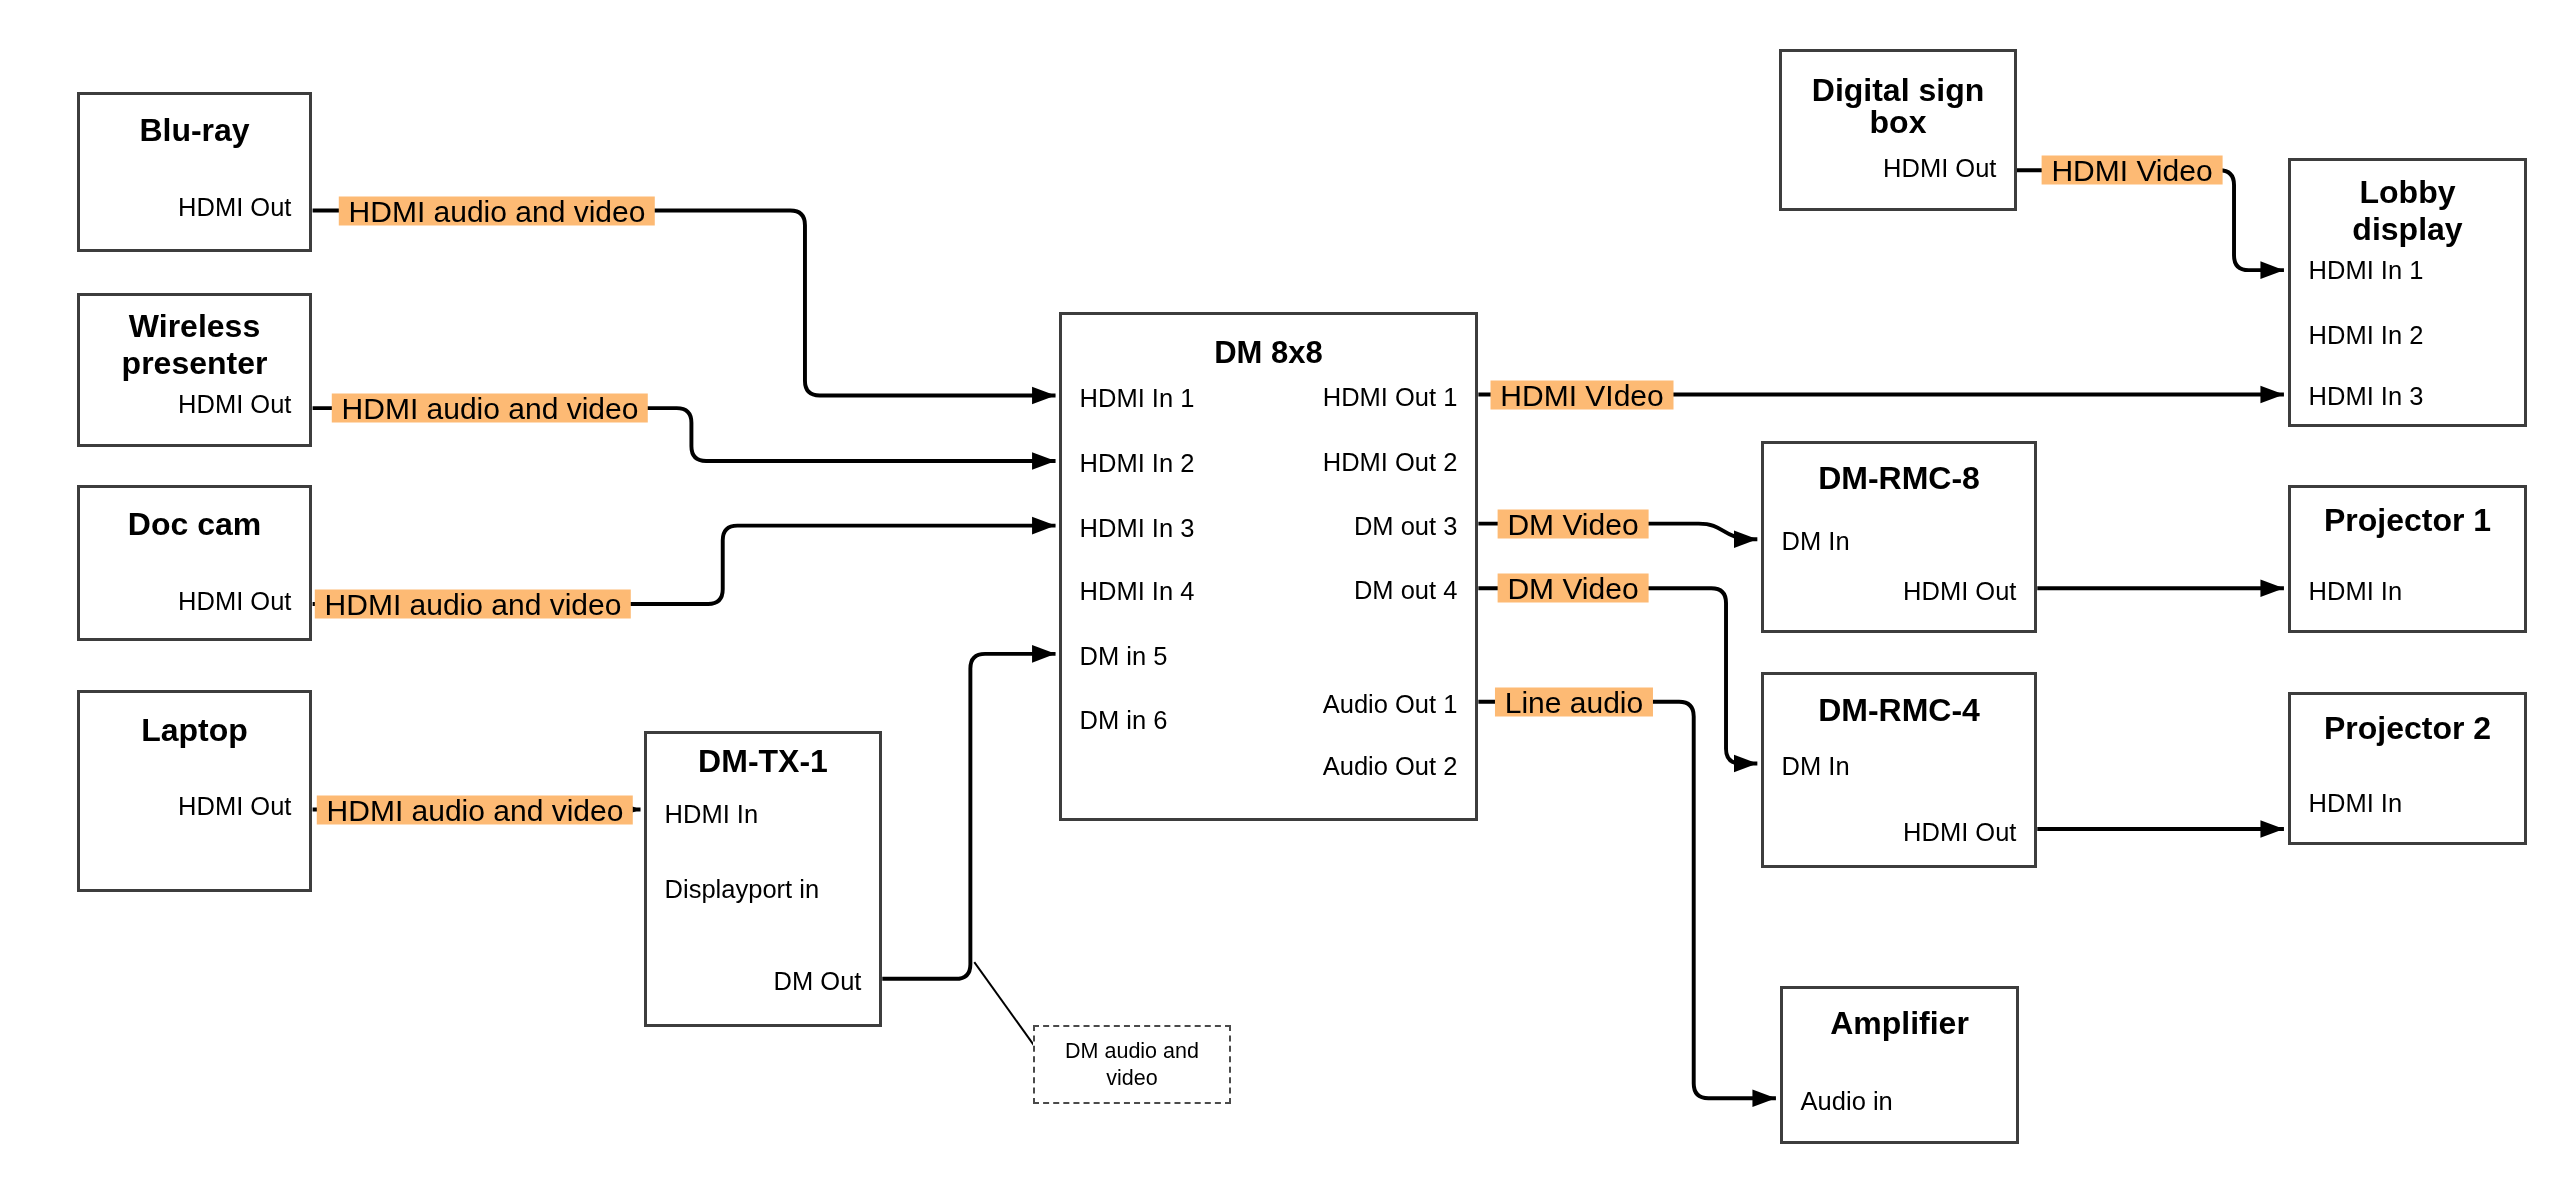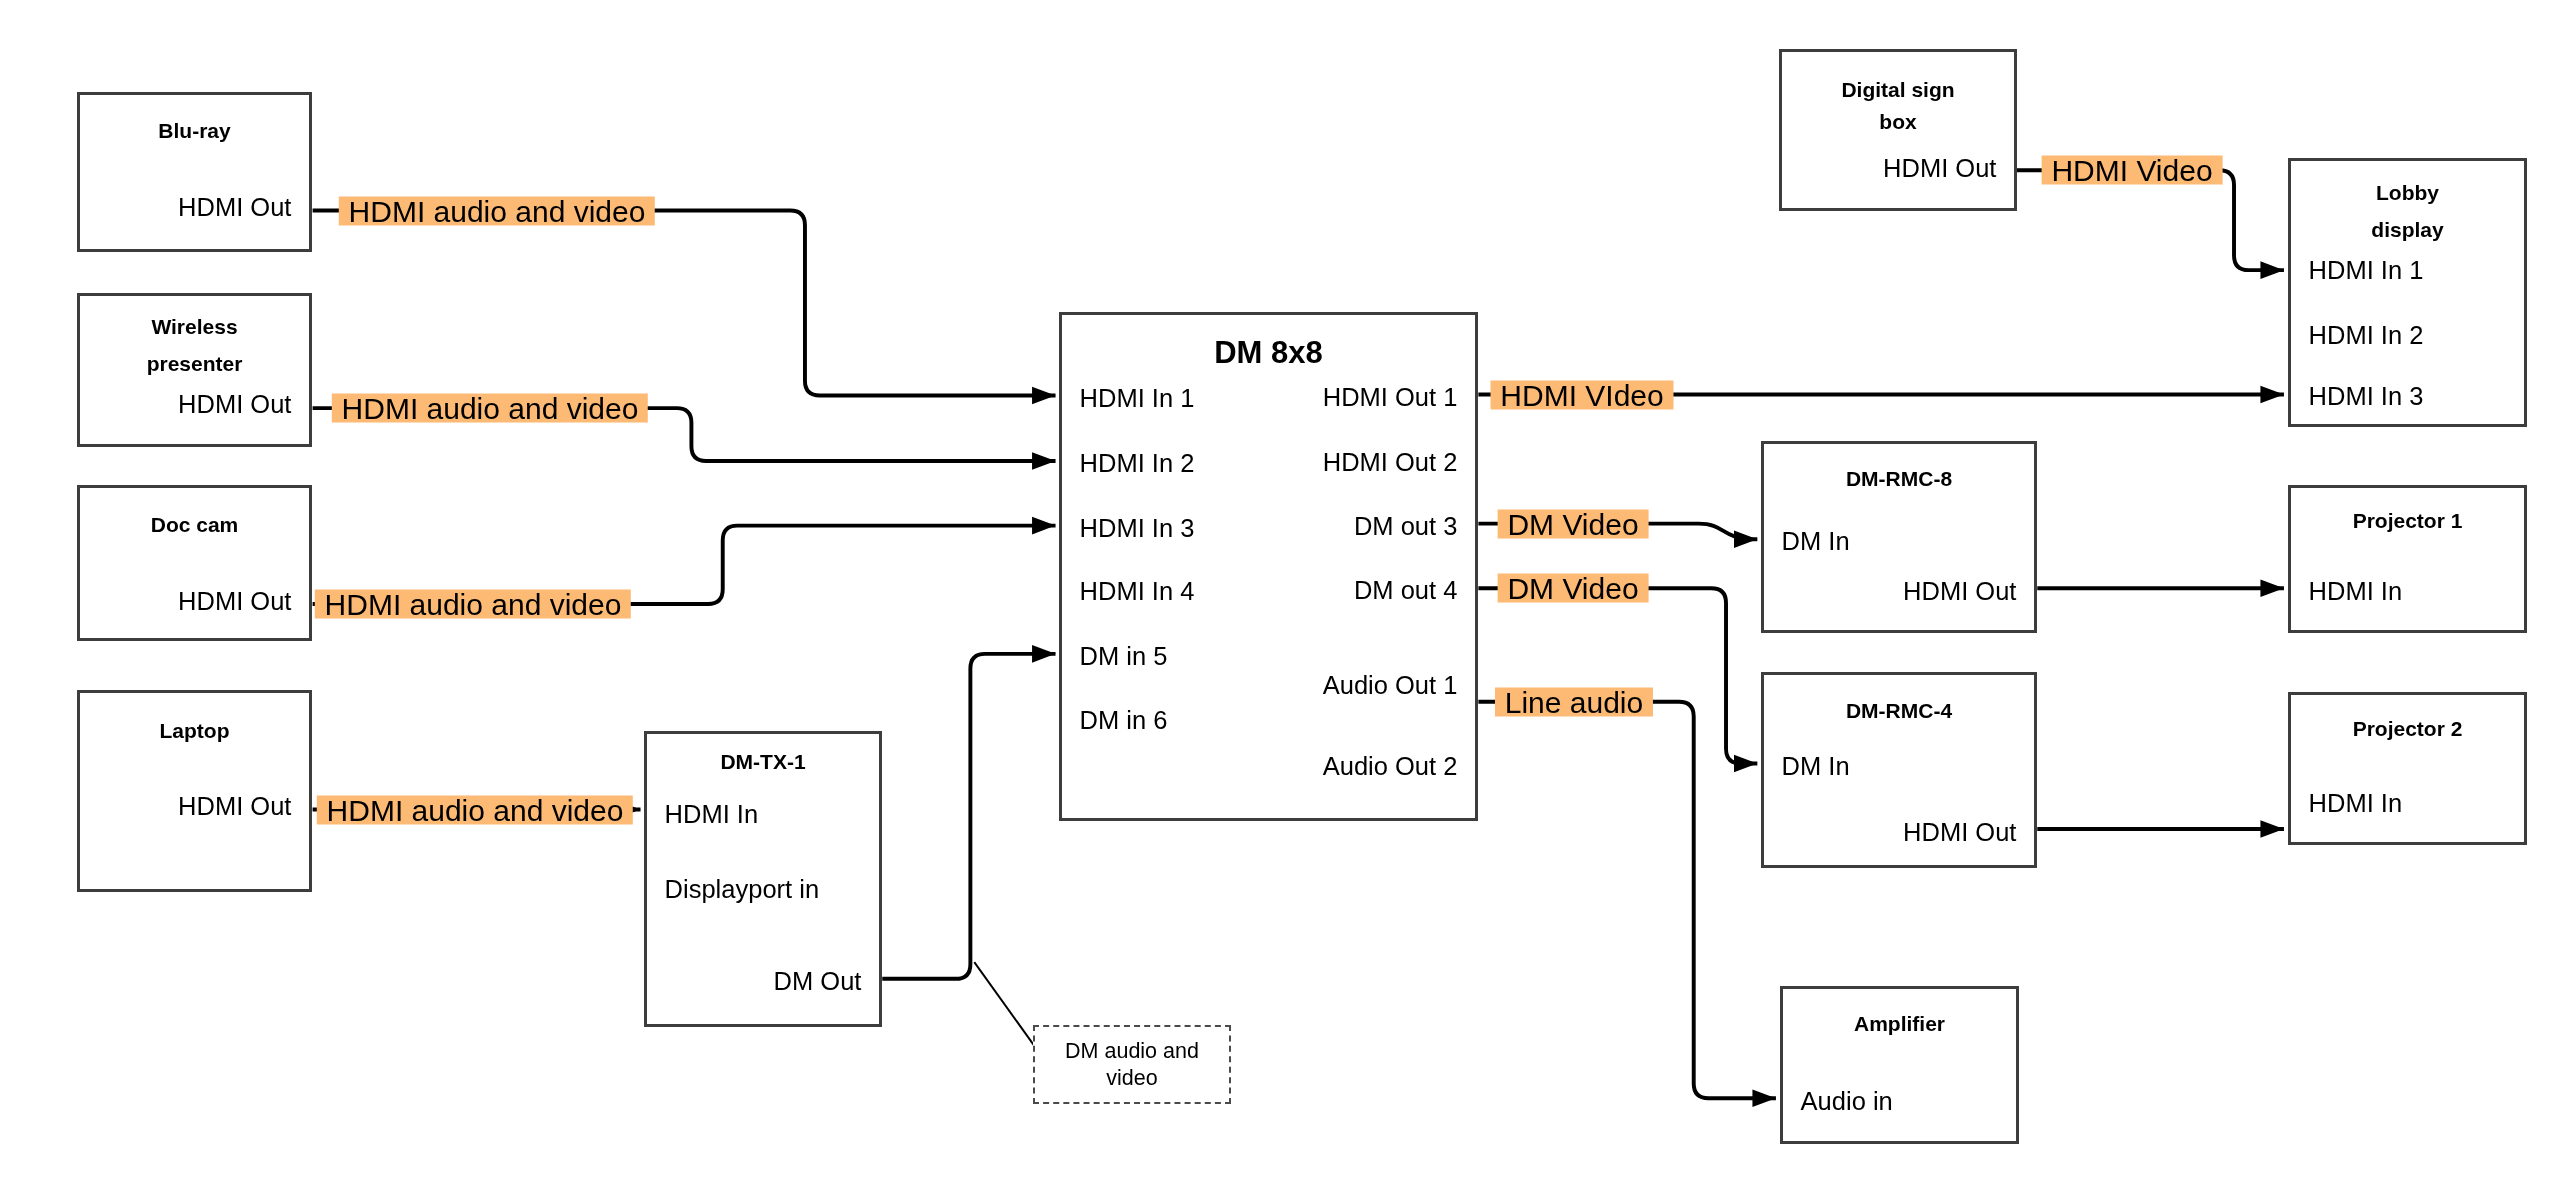--- a/index.html
+++ b/index.html
@@ -17,21 +17,21 @@
   .node{
     position:absolute;
     border:3.9px solid #3d3d3d;
     background:#fff;
     box-sizing:border-box;
   }
   .title{
     position:absolute;left:0;width:100%;
     text-align:center;
     font-weight:bold;
-    font-size:21px;line-height:37px;
+    font-size:32px;line-height:37px;
     white-space:pre-line;
   }
   .port{
     position:absolute;
     font-size:25.5px;line-height:31px;
     white-space:nowrap;
   }
   .port.left{left:17.6px;}
   .port.right{right:17.6px;text-align:right;}
   .wire-label{
@@ -112,21 +112,21 @@
     <div class="port left" style="top:68px;">HDMI In 1</div>
     <div class="port left" style="top:133px;">HDMI In 2</div>
     <div class="port left" style="top:198px;">HDMI In 3</div>
     <div class="port left" style="top:261px;">HDMI In 4</div>
     <div class="port left" style="top:326px;">DM in 5</div>
     <div class="port left" style="top:390px;">DM in 6</div>
     <div class="port right" style="top:67px;">HDMI Out 1</div>
     <div class="port right" style="top:132px;">HDMI Out 2</div>
     <div class="port right" style="top:196px;">DM out 3</div>
     <div class="port right" style="top:260px;">DM out 4</div>
-    <div class="port right" style="top:355px;">Audio Out 1</div>
+    <div class="port right" style="top:374px;">Audio Out 1</div>
     <div class="port right" style="top:436px;">Audio Out 2</div>
   </div>
 
   <div class="node" style="left:1779px;top:49px;width:238px;height:162px;">
     <div class="title" style="top:21.5px;line-height:32px;">Digital sign
 box</div>
     <div class="port right" style="top:101px;">HDMI Out</div>
   </div>
 
   <div class="node" style="left:2288px;top:158px;width:239px;height:269px;">

